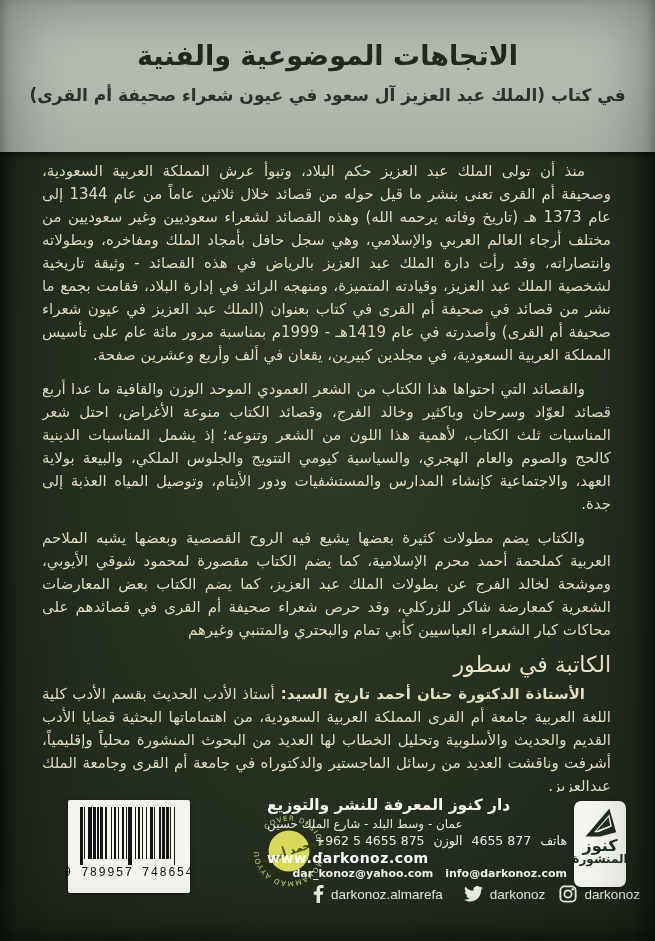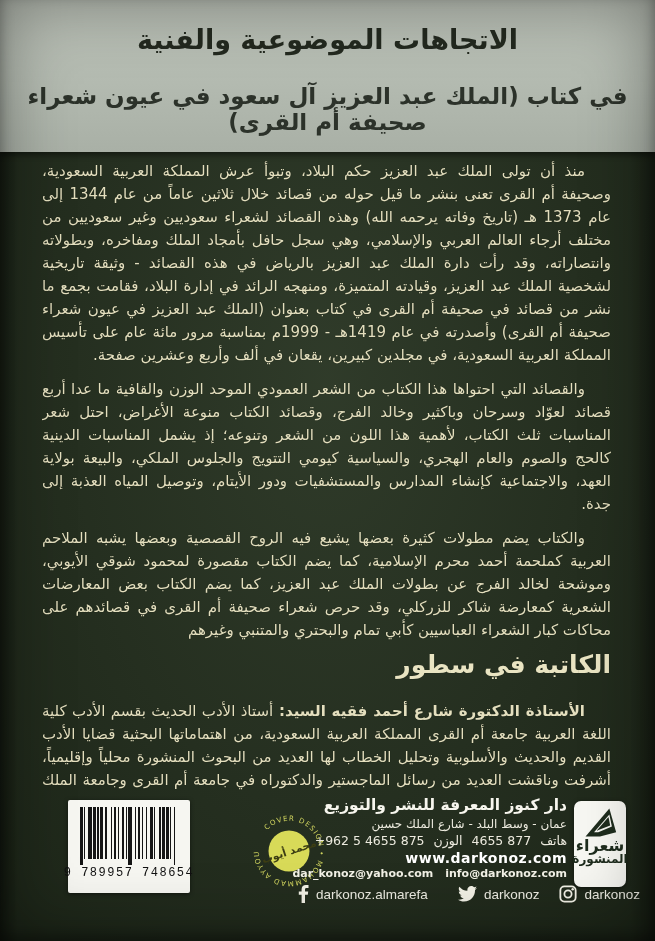--- a/index.html
+++ b/index.html
@@ -19,41 +19,41 @@
     box-shadow:inset 0 0 70px rgba(0,0,0,.40), inset 0 -6px 14px rgba(0,0,0,.35);
   }
   
   .band{
     position:absolute;top:0;left:0;right:0;height:152px;
     background:linear-gradient(180deg,#bcc2b8 0%,#b3bab0 55%,#a9b0a6 100%);
     box-shadow:0 3px 6px rgba(0,0,0,.45);
     text-align:center;direction:rtl;
   }
   .band-title{
-    margin:0;padding-top:24px;
+    margin:0;padding-top:40px;
     font-size:27px;font-weight:bold;color:#23291f;
     letter-spacing:0;
   }
   .band-subtitle{
-    margin:28px 0 0 0;
-    font-size:23px;font-weight:bold;color:#2c322a;
+    margin:14px 0 0 0;
+    font-size:17px;font-weight:bold;color:#2c322a;
   }
   
   .body-text{
     position:absolute;top:160px;left:42px;right:44px;height:632px;
     direction:rtl;text-align:justify;
     color:#e4dfbe;
     font-size:15px;line-height:23px;
     overflow:hidden;
     text-shadow:0 0 1px rgba(0,0,0,.4);
   }
   .body-text p{margin:0 0 11px 0;text-indent:26px;}
   .author-heading{
-    margin:6px 0 24px 0;
-    font-size:25px;font-weight:bold;color:#e9e4c2;
+    margin:6px 0 7px 0;
+    font-size:22px;font-weight:normal;color:#e9e4c2;
     text-align:right;
   }
   .bio-lead{font-weight:bold;}
   
   .footer{position:absolute;inset:0;pointer-events:none;}
   .footer > *{pointer-events:auto;}
   
   .barcode-box{
     position:absolute;left:68px;top:800px;width:122px;height:93px;
     background:#f6f6f1;border-radius:2px;
@@ -67,21 +67,21 @@
   .sp{flex:none;height:1px;}
   .barcode-number{
     margin-top:1px;font-family:"Liberation Mono","DejaVu Sans Mono",monospace;
     font-size:12px;color:#111;letter-spacing:1.5px;white-space:nowrap;
   }
   
   .stamp{position:absolute;left:250px;top:812px;width:78px;height:78px;}
   
   .contact{
     position:absolute;top:796px;right:88px;width:300px;
-    direction:rtl;text-align:right;color:#f2f1e6;
+    direction:rtl;text-align:left;color:#f2f1e6;
   }
   .pub-name{font-size:15.5px;font-weight:bold;margin:0 0 3px 0;color:#f7f6ee;}
   .addr{font-size:12px;margin:0 0 2px 0;color:#eceade;}
   .phone-row{direction:ltr;display:flex;justify-content:flex-end;gap:9px;font-size:12.5px;margin:1px 0 2px 0;color:#eceade;}
   .website{font-size:14px;font-weight:bold;letter-spacing:.5px;margin:1px 0 1px 0;color:#ffffff;direction:ltr;}
   .emails{direction:ltr;display:flex;justify-content:flex-end;gap:12px;font-size:11px;font-weight:bold;color:#f2f1e6;}
   
   .logo-box{
     position:absolute;left:574px;top:801px;width:52px;height:86px;
     background:#f7f7f2;border-radius:7px;
@@ -90,41 +90,41 @@
   }
   .logo-word1{font-size:16px;font-weight:bold;color:#1e2c1d;line-height:15px;margin-top:-2px;}
   .logo-word2{font-size:12px;font-weight:bold;color:#1e2c1d;line-height:13px;}
   
   .social-row{
     position:absolute;left:298px;top:882px;width:342px;height:24px;
     display:flex;align-items:center;
   }
   .social-item{display:flex;align-items:center;gap:7px;}
   .social-item .handle{color:#edece2;font-size:13.5px;font-family:"Liberation Sans","DejaVu Sans",sans-serif;}
-  .si-fb{width:170px;}
+  .si-fb{width:170px;margin-left:15px;}
   .si-tw{width:108px;}
   .si-ig{flex:1;}
   .icon{display:inline-flex;align-items:center;justify-content:center;}
 </style>
 </head>
 <body>
 
 <div class="cover">
 
   <div class="band">
     <h1 class="band-title">الاتجاهات الموضوعية والفنية</h1>
     <div class="band-subtitle">في كتاب (الملك عبد العزيز آل سعود في عيون شعراء صحيفة أم القرى)</div>
   </div>
 
   <div class="body-text">
     <p>منذ أن تولى الملك عبد العزيز حكم البلاد، وتبوأ عرش المملكة العربية السعودية، وصحيفة أم القرى تعنى بنشر ما قيل حوله من قصائد خلال ثلاثين عاماً من عام 1344 إلى عام 1373 هـ (تاريخ وفاته يرحمه الله) وهذه القصائد لشعراء سعوديين وغير سعوديين من مختلف أرجاء العالم العربي والإسلامي، وهي سجل حافل بأمجاد الملك ومفاخره، وبطولاته وانتصاراته، وقد رأت دارة الملك عبد العزيز بالرياض في هذه القصائد - وثيقة تاريخية لشخصية الملك عبد العزيز، وقيادته المتميزة، ومنهجه الرائد في إدارة البلاد، فقامت بجمع ما نشر من قصائد في صحيفة أم القرى في كتاب بعنوان (الملك عبد العزيز في عيون شعراء صحيفة أم القرى) وأصدرته في عام 1419هـ - 1999م بمناسبة مرور مائة عام على تأسيس المملكة العربية السعودية، في مجلدين كبيرين، يقعان في ألف وأربع وعشرين صفحة.</p>
     <p>والقصائد التي احتواها هذا الكتاب من الشعر العمودي الموحد الوزن والقافية ما عدا أربع قصائد لعوّاد وسرحان وباكثير وخالد الفرج، وقصائد الكتاب منوعة الأغراض، احتل شعر المناسبات ثلث الكتاب، لأهمية هذا اللون من الشعر وتنوعه؛ إذ يشمل المناسبات الدينية كالحج والصوم والعام الهجري، والسياسية كيومي التتويج والجلوس الملكي، والبيعة بولاية العهد، والاجتماعية كإنشاء المدارس والمستشفيات ودور الأيتام، وتوصيل المياه العذبة إلى جدة.</p>
     <p>والكتاب يضم مطولات كثيرة بعضها يشيع فيه الروح القصصية وبعضها يشبه الملاحم العربية كملحمة أحمد محرم الإسلامية، كما يضم الكتاب مقصورة لمحمود شوقي الأيوبي، وموشحة لخالد الفرج عن بطولات الملك عبد العزيز، كما يضم الكتاب بعض المعارضات الشعرية كمعارضة شاكر للزركلي، وقد حرص شعراء صحيفة أم القرى في قصائدهم على محاكات كبار الشعراء العباسيين كأبي تمام والبحتري والمتنبي وغيرهم</p>
     <h2 class="author-heading">الكاتبة في سطور</h2>
-    <p><span class="bio-lead">الأستاذة الدكتورة شارع أحمد فقيه السيد: </span><span>أستاذ الأدب الحديث بقسم الأدب كلية اللغة العربية جامعة أم القرى المملكة العربية السعودية، من اهتماماتها البحثية قضايا الأدب القديم والحديث والأسلوبية وتحليل الخطاب لها العديد من البحوث المنشورة محلياً وإقليمياً، أشرفت وناقشت العديد من رسائل الماجستير والدكتوراه في جامعة أم القرى وجامعة الملك عبدالعزيز.</span></p>
+    <p><span class="bio-lead">الأستاذة الدكتورة حنان أحمد تاريخ السيد: </span><span>أستاذ الأدب الحديث بقسم الأدب كلية اللغة العربية جامعة أم القرى المملكة العربية السعودية، من اهتماماتها البحثية قضايا الأدب القديم والحديث والأسلوبية وتحليل الخطاب لها العديد من البحوث المنشورة محلياً وإقليمياً، أشرفت وناقشت العديد من رسائل الماجستير والدكتوراه في جامعة أم القرى وجامعة الملك عبدالعزيز.</span></p>
   </div>
 
   <div class="footer">
 
     <div class="barcode-box">
       <div class="bars" id="bars">
           <div class="bar g" style="width: 2.7px;"></div>
           <div class="sp" style="width: 1.35px;"></div>
           <div class="bar" style="width: 1.35px;"></div>
           <div class="sp" style="width: 2.7px;"></div>
@@ -204,21 +204,21 @@
         <span>info@darkonoz.com</span>
       </div>
     </div>
 
     <div class="logo-box">
       <svg width="38" height="34" viewBox="0 0 44 40">
         <polygon points="5,36 33,3 41,31 22,36" fill="#1e2c1d"></polygon>
         <polygon points="15,31 33,10 36,24 20,31" fill="#f7f7f2"></polygon>
         <polygon points="18,29 32,13 34,23 21,28" fill="#1e2c1d"></polygon>
       </svg>
-      <div class="logo-word1">شعراء</div>
+      <div class="logo-word1">كنوز</div>
       <div class="logo-word2">المنشورة</div>
     </div>
 
     <div class="social-row">
       <div class="social-item si-fb">
         <span class="icon">
           <svg width="11" height="18" viewBox="0 0 11 18">
               <path fill="#f2f1e6" d="M7 18V9.8h2.8l.4-3.2H7V4.5c0-.9.3-1.6 1.7-1.6H10.5V.1C10.2.1 9.1 0 7.9 0 5.3 0 3.6 1.6 3.6 4.2v2.4H.8v3.2h2.8V18H7z"></path>
             </svg>
         </span>

